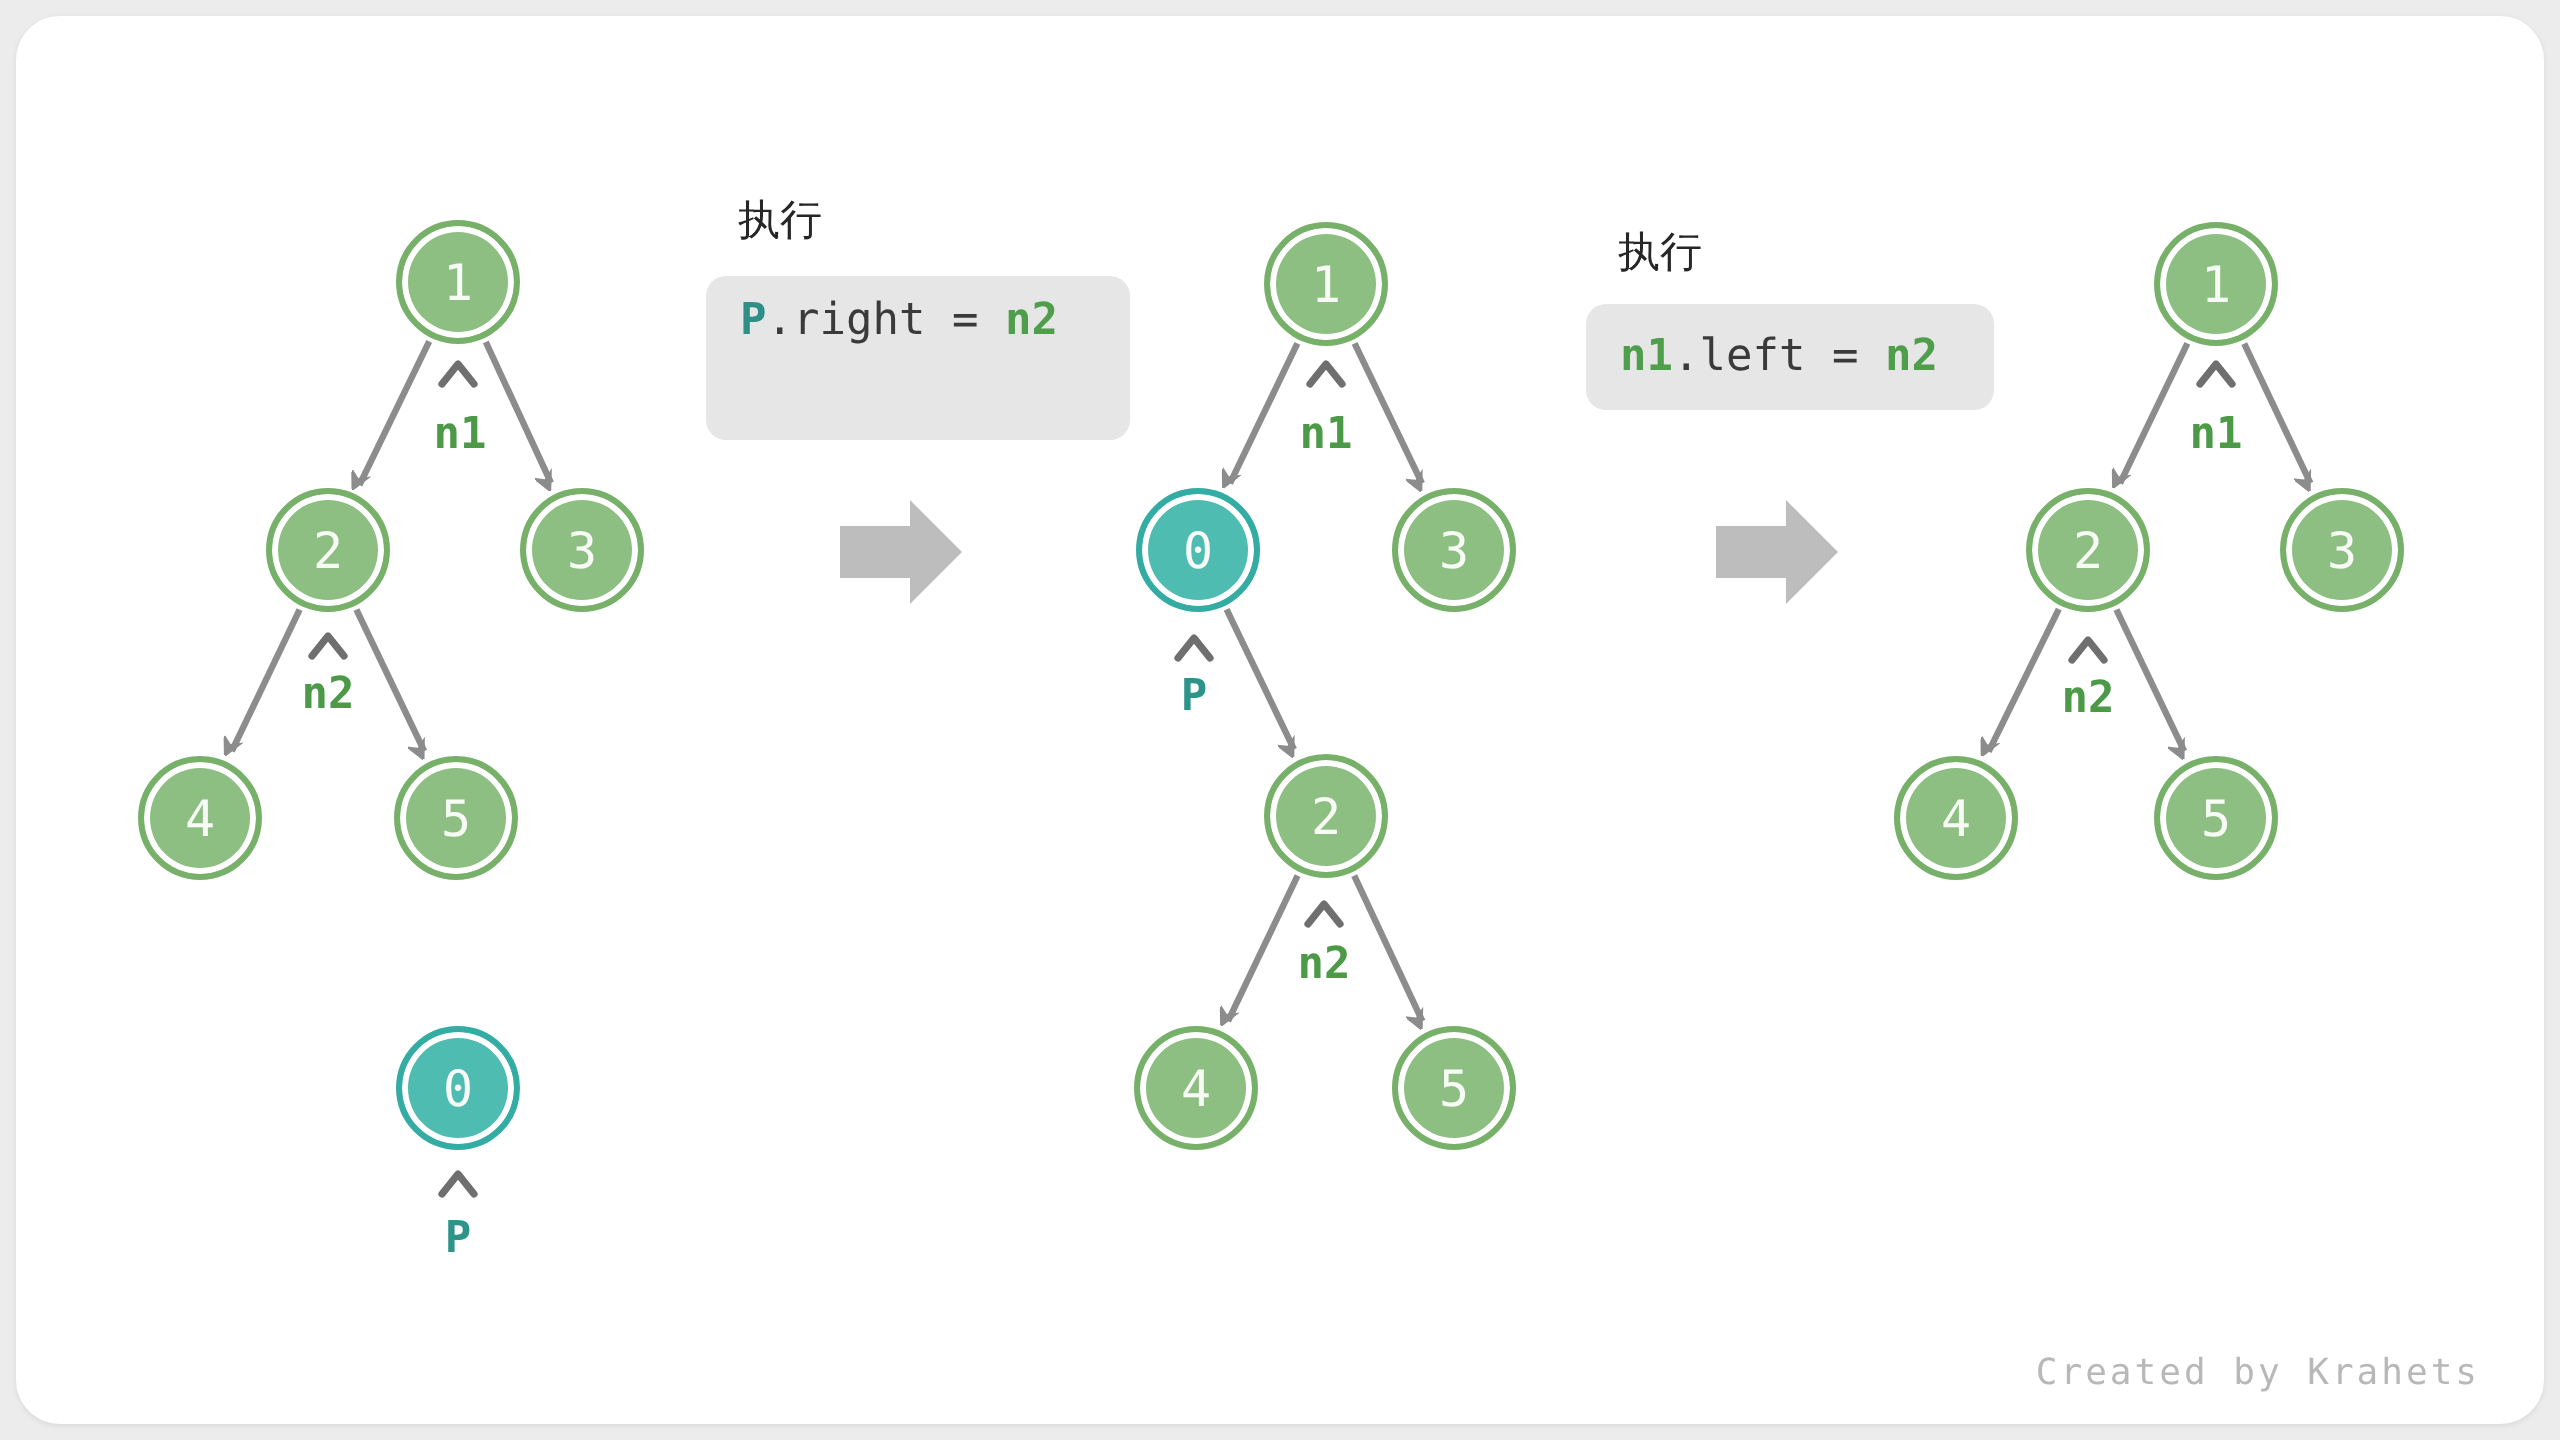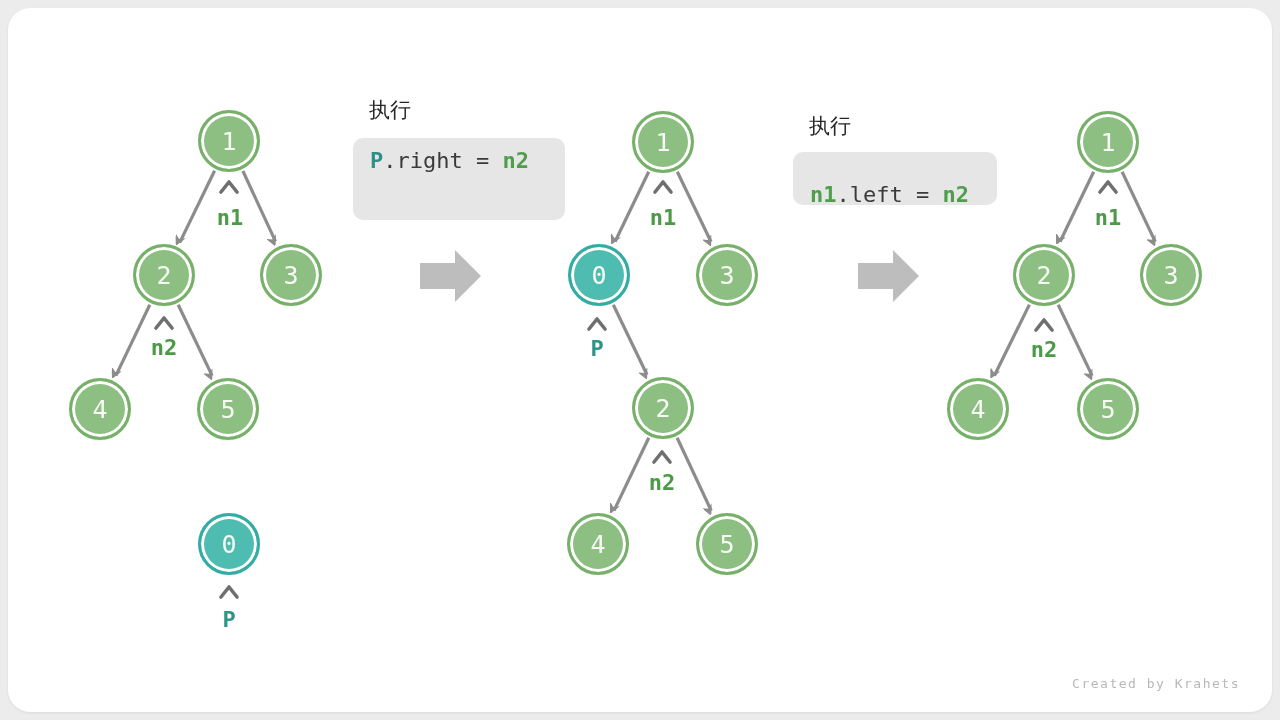--- a/index.html
+++ b/index.html
@@ -53,21 +53,21 @@
     font-size:22px;
   }
   .code-line{white-space:pre;line-height:36px;}
   .tok.plain{color:#3a3a3a;}
   .tok.green{color:#4f9e4b;font-weight:bold;}
   .tok.teal{color:#2e8f86;font-weight:bold;}
 
   .footer{
     position:absolute;top:676px;right:40px;
     font-family:"DejaVu Sans Mono","Liberation Mono",monospace;
-    font-size:13px;letter-spacing:1.5px;color:#b8b8b8;
+    font-size:18px;letter-spacing:1.5px;color:#b8b8b8;
   }
 </style>
 </head>
 <body>
 
 <div class="card"></div>
 
 <svg class="layer" width="1280" height="720" viewBox="0 0 1280 720">
   <defs>
     <marker id="ah" markerWidth="10" markerHeight="10" refX="6.5" refY="3.5" orient="auto" markerUnits="userSpaceOnUse">
@@ -142,18 +142,18 @@
 
 <div class="code-group" style="left:353px;top:96px">
   <div class="code-heading">执行</div>
   <div class="code-box" style="width:212px;height:82px">
     <div class="code-line"><span class="tok teal">P</span><span class="tok plain">.right = </span><span class="tok green">n2</span></div>
   </div>
 </div>
 
 <div class="code-group" style="left:793px;top:112px">
   <div class="code-heading" style="margin-bottom:12px">执行</div>
-  <div class="code-box" style="width:204px;height:53px;padding-top:16px;padding-bottom:0">
+  <div class="code-box" style="width:204px;height:53px;padding-top:0;padding-bottom:0">
     <div class="code-line" style="line-height:53px"><span class="tok green">n1</span><span class="tok plain">.left = </span><span class="tok green">n2</span></div>
   </div>
 </div>
 
 <div class="footer">Created by Krahets</div>
 
 </body></html>

